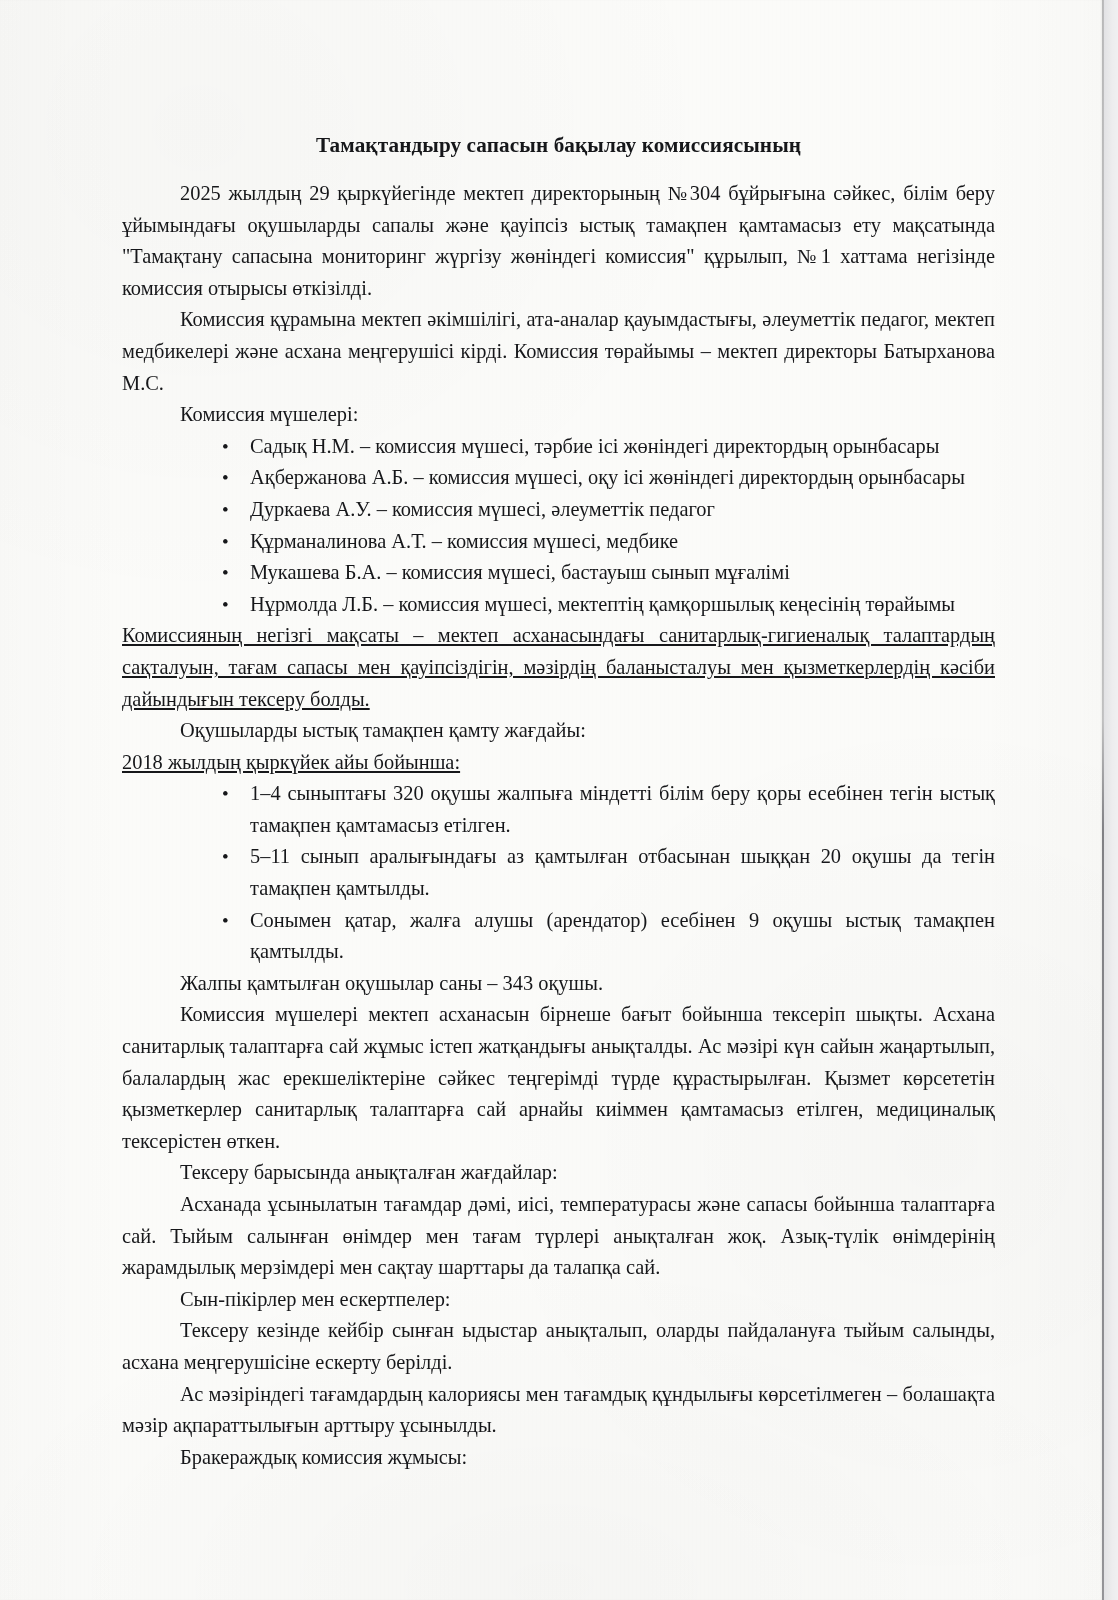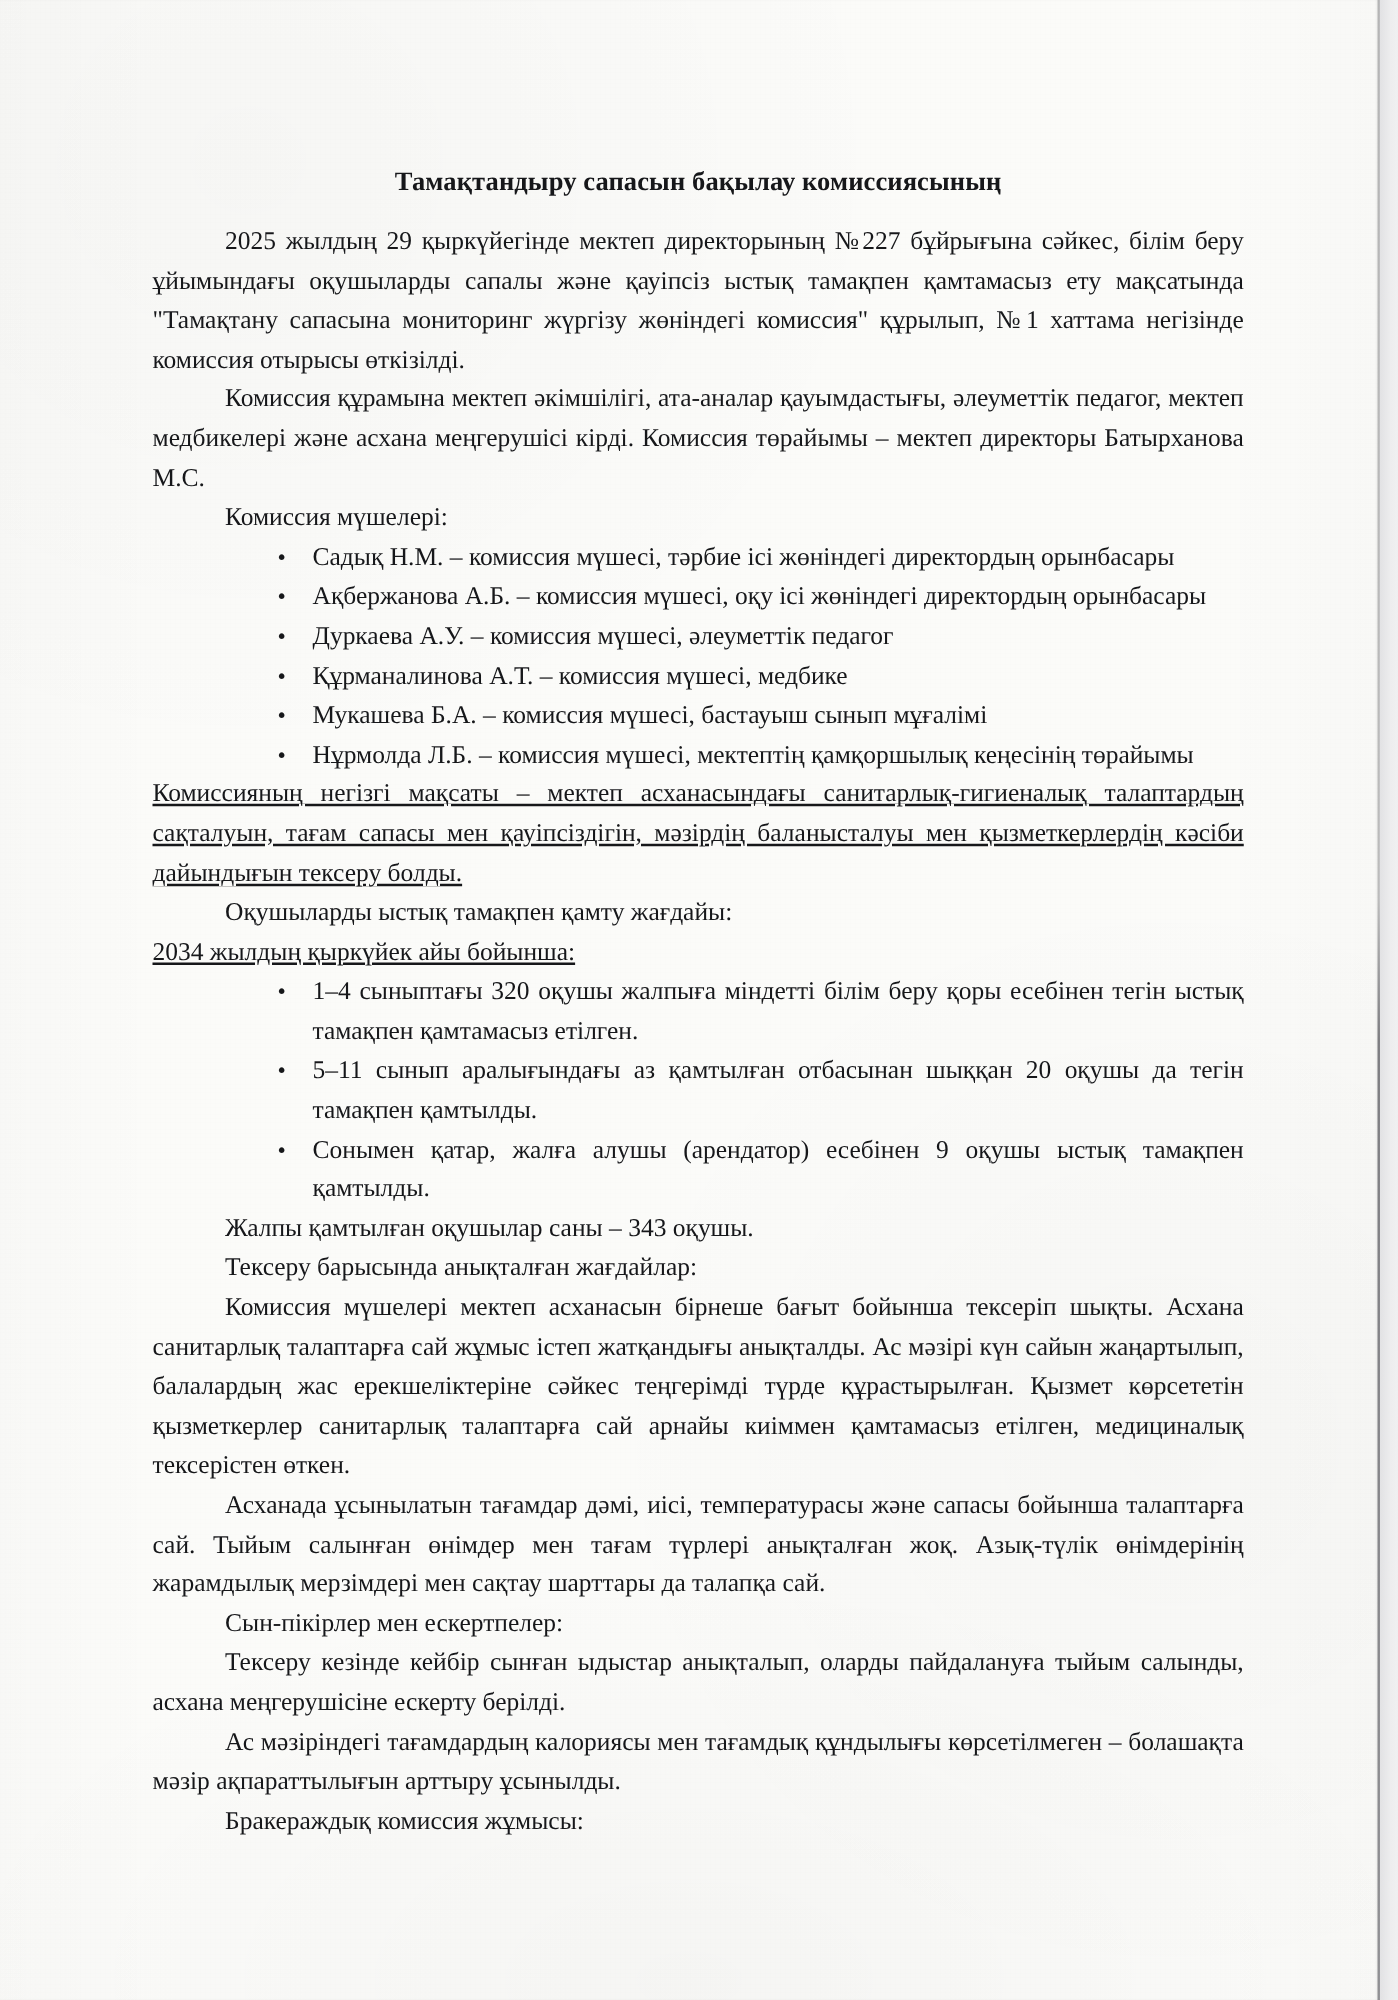--- a/index.html
+++ b/index.html
@@ -139,52 +139,52 @@
 <div class="scan-viewport">
 
   <div class="paper"></div>
 
   <div class="doc">
 
     <div class="title">
       <span class="tline">Тамақтандыру сапасын бақылау комиссиясының</span>
     </div>
 
-    <p class="para">2025 жылдың 29 қыркүйегінде мектеп директорының №227 бұйрығына сәйкес, білім беру ұйымындағы оқушыларды сапалы және қауіпсіз ыстық тамақпен қамтамасыз ету мақсатында "Тамақтану сапасына мониторинг жүргізу жөніндегі комиссия" құрылып, №1 хаттама негізінде комиссия отырысы өткізілді.</p>
+    <p class="para">2025 жылдың 29 қыркүйегінде мектеп директорының №304 бұйрығына сәйкес, білім беру ұйымындағы оқушыларды сапалы және қауіпсіз ыстық тамақпен қамтамасыз ету мақсатында "Тамақтану сапасына мониторинг жүргізу жөніндегі комиссия" құрылып, №1 хаттама негізінде комиссия отырысы өткізілді.</p>
 
     <p class="para">Комиссия құрамына мектеп әкімшілігі, ата-аналар қауымдастығы, әлеуметтік педагог, мектеп медбикелері және асхана меңгерушісі кірді. Комиссия төрайымы – мектеп директоры Батырханова М.С.</p>
 
     <p class="para">Комиссия мүшелері:</p>
 
     <ul class="bullets">
       <li>Садық Н.М. – комиссия мүшесі, тәрбие ісі жөніндегі директордың орынбасары</li>
       <li>Ақбержанова А.Б. – комиссия мүшесі, оқу ісі жөніндегі директордың орынбасары</li>
       <li>Дуркаева А.У. – комиссия мүшесі, әлеуметтік педагог</li>
       <li>Құрманалинова А.Т. – комиссия мүшесі, медбике</li>
       <li>Мукашева Б.А. – комиссия мүшесі, бастауыш сынып мұғалімі</li>
       <li>Нұрмолда Л.Б. – комиссия мүшесі, мектептің қамқоршылық кеңесінің төрайымы</li>
     </ul>
 
     <p class="para noindent">Комиссияның негізгі мақсаты – мектеп асханасындағы санитарлық-гигиеналық талаптардың сақталуын, тағам сапасы мен қауіпсіздігін, мәзірдің баланысталуы мен қызметкерлердің кәсіби дайындығын тексеру болды.</p>
 
     <p class="para">Оқушыларды ыстық тамақпен қамту жағдайы:</p>
 
-    <p class="para noindent">2034 жылдың қыркүйек айы бойынша:</p>
+    <p class="para noindent">2018 жылдың қыркүйек айы бойынша:</p>
 
     <ul class="bullets">
       <li>1–4 сыныптағы 320 оқушы жалпыға міндетті білім беру қоры есебінен тегін ыстық тамақпен қамтамасыз етілген.</li>
       <li>5–11 сынып аралығындағы аз қамтылған отбасынан шыққан 20 оқушы да тегін тамақпен қамтылды.</li>
       <li>Сонымен қатар, жалға алушы (арендатор) есебінен 9 оқушы ыстық тамақпен қамтылды.</li>
     </ul>
 
     <p class="para">Жалпы қамтылған оқушылар саны – 343 оқушы.</p>
 
+    <p class="para">Комиссия мүшелері мектеп асханасын бірнеше бағыт бойынша тексеріп шықты. Асхана санитарлық талаптарға сай жұмыс істеп жатқандығы анықталды. Ас мәзірі күн сайын жаңартылып, балалардың жас ерекшеліктеріне сәйкес теңгерімді түрде құрастырылған. Қызмет көрсететін қызметкерлер санитарлық талаптарға сай арнайы киіммен қамтамасыз етілген, медициналық тексерістен өткен.</p>
+
     <p class="para">Тексеру барысында анықталған жағдайлар:</p>
-
-    <p class="para">Комиссия мүшелері мектеп асханасын бірнеше бағыт бойынша тексеріп шықты. Асхана санитарлық талаптарға сай жұмыс істеп жатқандығы анықталды. Ас мәзірі күн сайын жаңартылып, балалардың жас ерекшеліктеріне сәйкес теңгерімді түрде құрастырылған. Қызмет көрсететін қызметкерлер санитарлық талаптарға сай арнайы киіммен қамтамасыз етілген, медициналық тексерістен өткен.</p>
 
     <p class="para">Асханада ұсынылатын тағамдар дәмі, иісі, температурасы және сапасы бойынша талаптарға сай. Тыйым салынған өнімдер мен тағам түрлері анықталған жоқ. Азық-түлік өнімдерінің жарамдылық мерзімдері мен сақтау шарттары да талапқа сай.</p>
 
     <p class="para">Сын-пікірлер мен ескертпелер:</p>
 
     <p class="para">Тексеру кезінде кейбір сынған ыдыстар анықталып, оларды пайдалануға тыйым салынды, асхана меңгерушісіне ескерту берілді.</p>
 
     <p class="para">Ас мәзіріндегі тағамдардың калориясы мен тағамдық құндылығы көрсетілмеген – болашақта мәзір ақпараттылығын арттыру ұсынылды.</p>
 
     <p class="para">Бракераждық комиссия жұмысы:</p>

